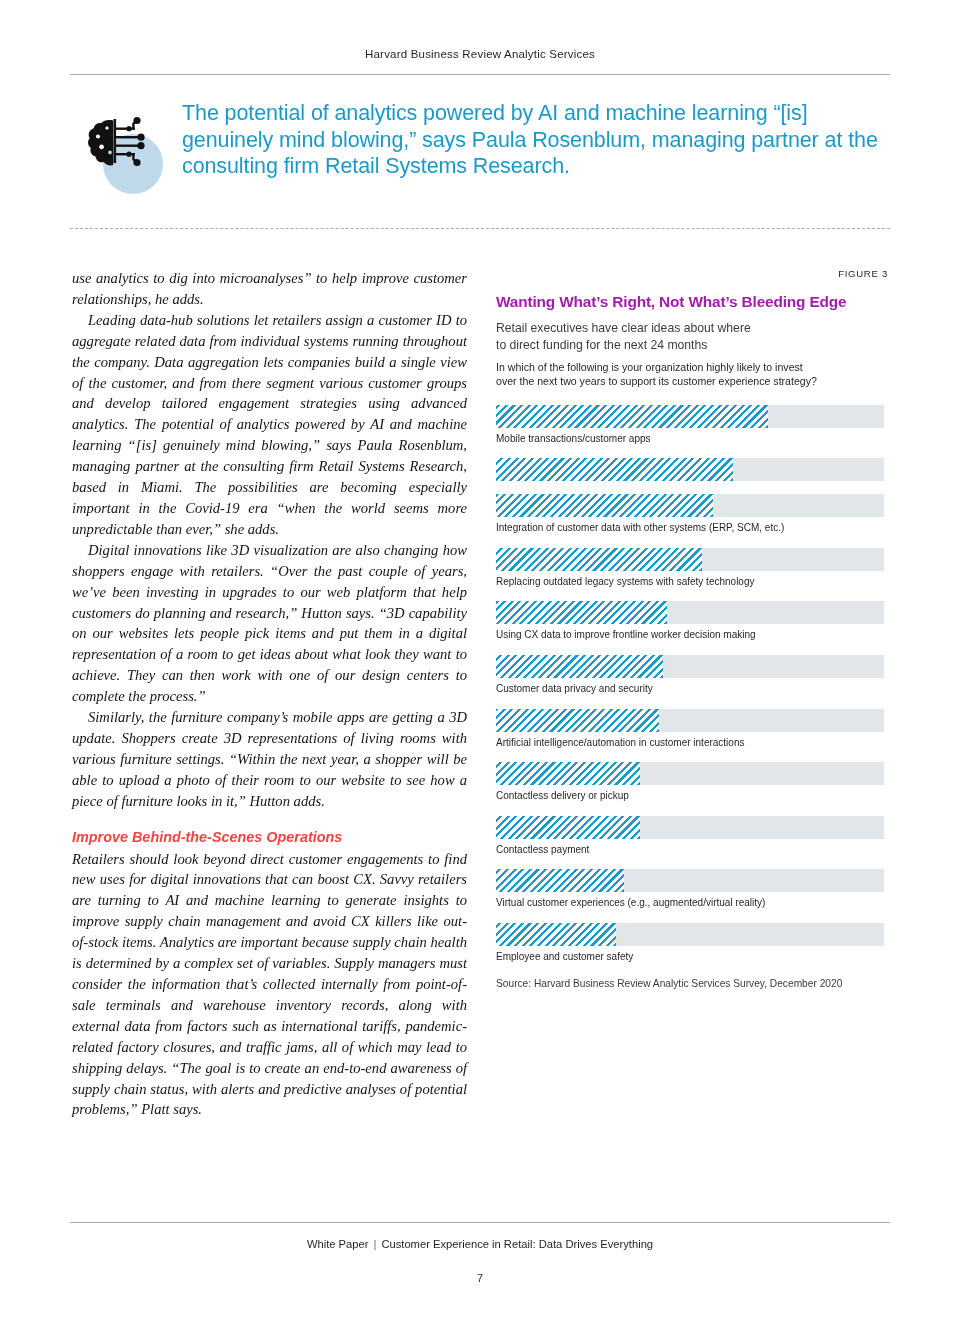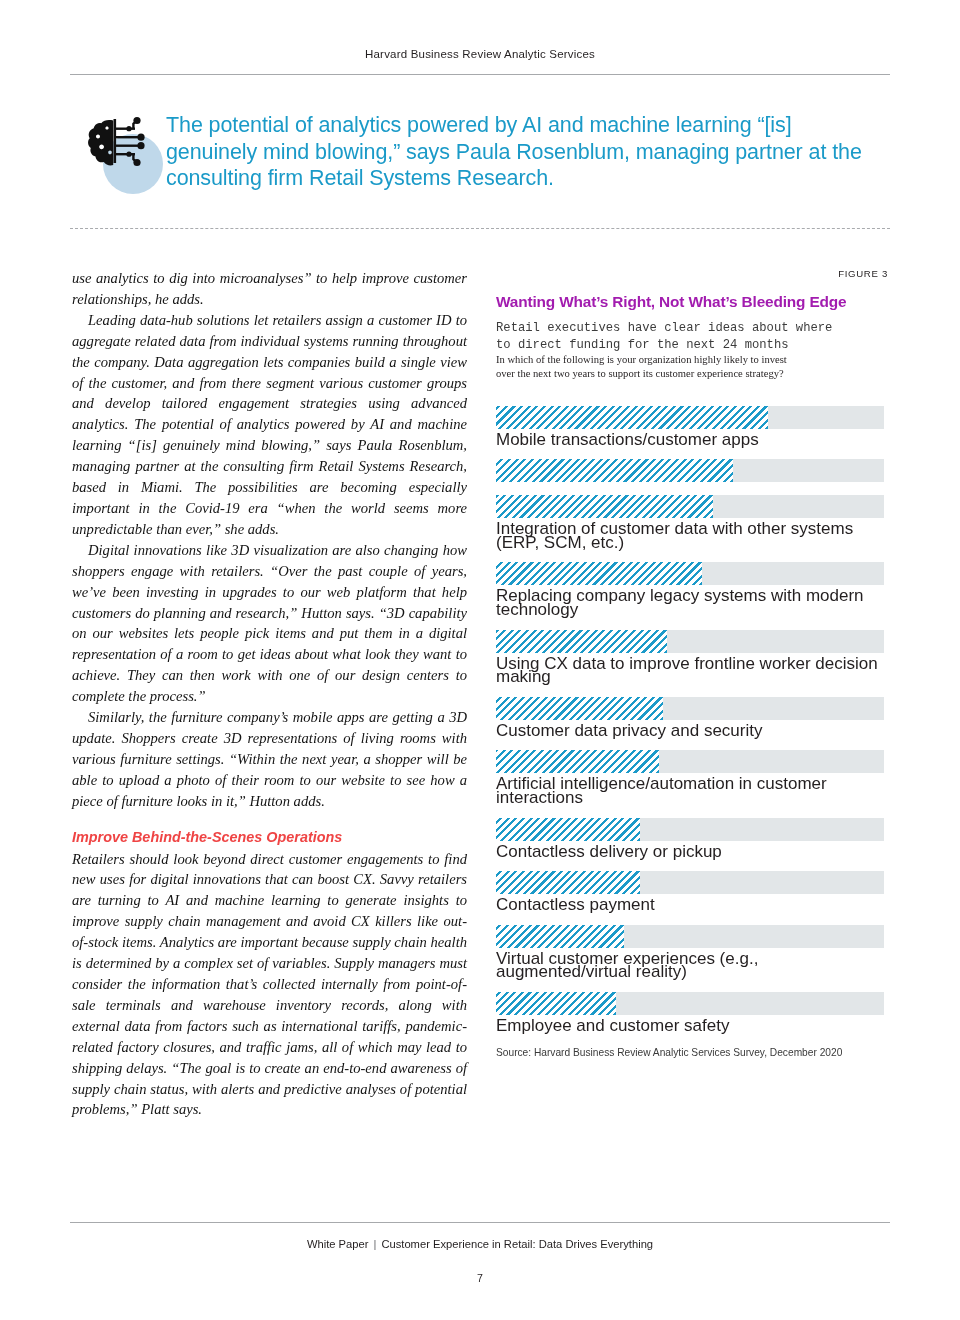--- a/index.html
+++ b/index.html
@@ -28,27 +28,26 @@
 
   
   .pullquote-wrap { position:absolute; left:70px; top:100px; width:820px; height:118px; }
   .pq-icon { position:absolute; left:5px; top:6px; width:92px; height:92px; }
   .pq-circle {
     position:absolute; left:28px; top:28px; width:60px; height:60px;
     border-radius:50%; background:#bfd8ea;
   }
   .pq-brain { position:absolute; left:4px; top:4px; width:72px; height:72px; }
   .pq-text {
-    position:absolute; left:96px; top:0px; width:700px;
+    position:absolute; left:112px; top:0px; width:700px;
     color:#1a9ac8;
     font-size:21.5px;
     line-height:26.5px;
     font-family:"Liberation Sans", sans-serif;
     letter-spacing:-0.1px;
-    margin-top:12px;
   }
   .dashed-rule {
     position:absolute; left:70px; top:228px; width:820px; height:0;
     border-top:1.5px dashed #a9abae;
   }
 
   
   .col-left {
     position:absolute; left:72px; top:268px; width:395px;
     font-family:"Liberation Serif", serif;
@@ -79,46 +78,46 @@
     text-align:right;
   }
   .fig-title {
     font-size:15.4px; font-weight:bold; color:#a21caf;
     font-family:"Liberation Sans", sans-serif;
     letter-spacing:-0.15px;
     margin-bottom:9px;
   }
   .fig-sub {
     font-size:12.2px; line-height:16.6px; color:#3c3c3c;
-    font-family:Liberation Mono, monospace;
-    margin-bottom:0;
+    font-family:Liberation Sans, sans-serif;
+    margin-bottom:7px;
   }
   .fig-question {
     font-size:10.6px; line-height:14.2px; color:#231f20;
-    font-family:Liberation Serif, serif;
-    margin-bottom:24px;
+    font-family:Liberation Sans, sans-serif;
+    margin-bottom:16px;
   }
 
   .bar-block { margin-bottom:13px; }
   .bar-track {
     position:relative; width:388px; height:23px;
     background:#e2e6e8;
   }
   .bar-fill {
     position:absolute; left:0; top:0; height:23px;
     background-color:#ffffff;
     background-image:repeating-linear-gradient(
         -45deg,
         #1b9ac9 0px, #1b9ac9 2.2px,
         #ffffff 2.2px, #ffffff 5.4px
     );
   }
   .bar-label {
     margin-top:4px;
-    font-size:17px; line-height:13.6px;
+    font-size:10px; line-height:13.6px;
     color:#231f20;
     font-family:"Liberation Sans", sans-serif;
   }
   .fig-source {
     margin-top:14px;
     font-size:10.2px; color:#3a3a3a;
     font-family:"Liberation Sans", sans-serif;
   }
 
   
@@ -205,21 +204,21 @@
         <div class="bar-block">
           <div class="bar-track">
             <div class="bar-fill" style="width: 56%;"></div>
           </div>
           <div class="bar-label">Integration of customer data with other systems (ERP, SCM, etc.)</div>
         </div>
         <div class="bar-block">
           <div class="bar-track">
             <div class="bar-fill" style="width: 53%;"></div>
           </div>
-          <div class="bar-label">Replacing company legacy systems with modern technology</div>
+          <div class="bar-label">Replacing outdated legacy systems with safety technology</div>
         </div>
         <div class="bar-block">
           <div class="bar-track">
             <div class="bar-fill" style="width: 44%;"></div>
           </div>
           <div class="bar-label">Using CX data to improve frontline worker decision making</div>
         </div>
         <div class="bar-block">
           <div class="bar-track">
             <div class="bar-fill" style="width: 43%;"></div>

